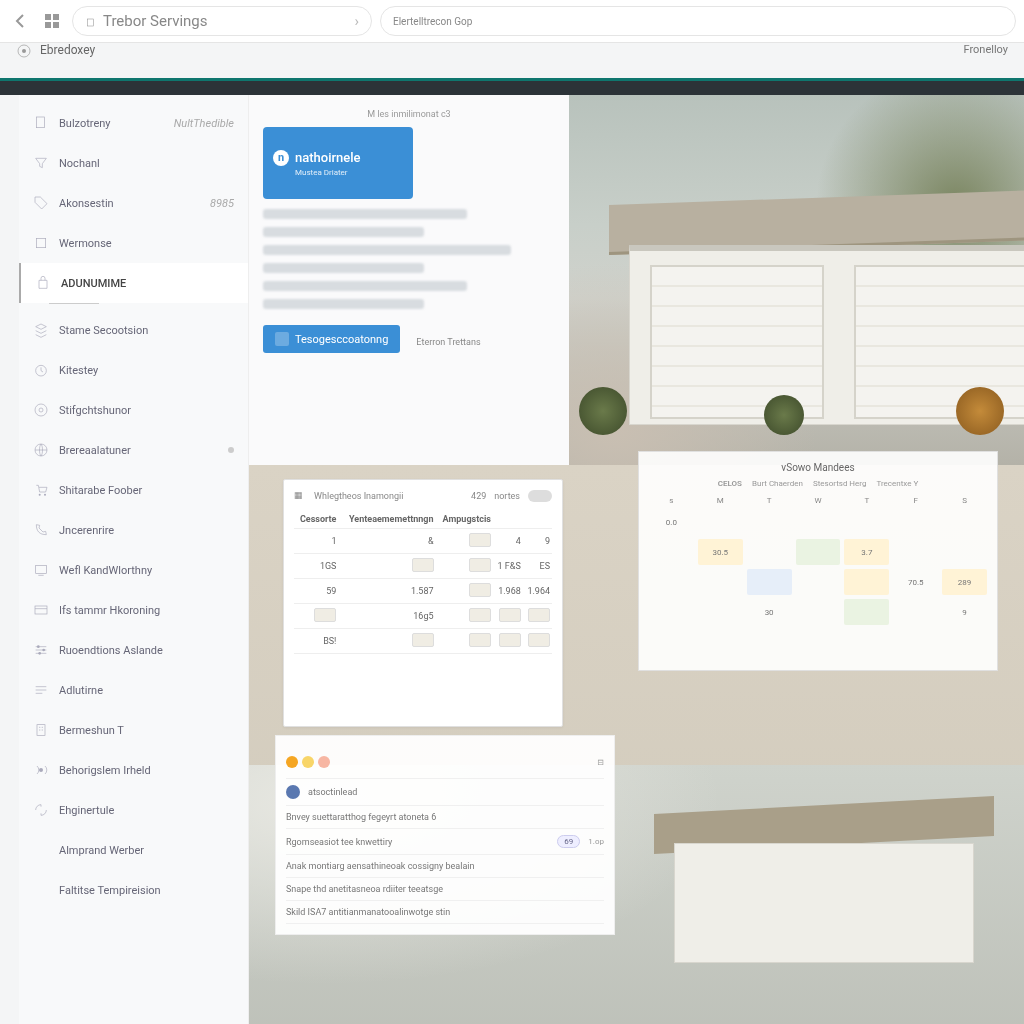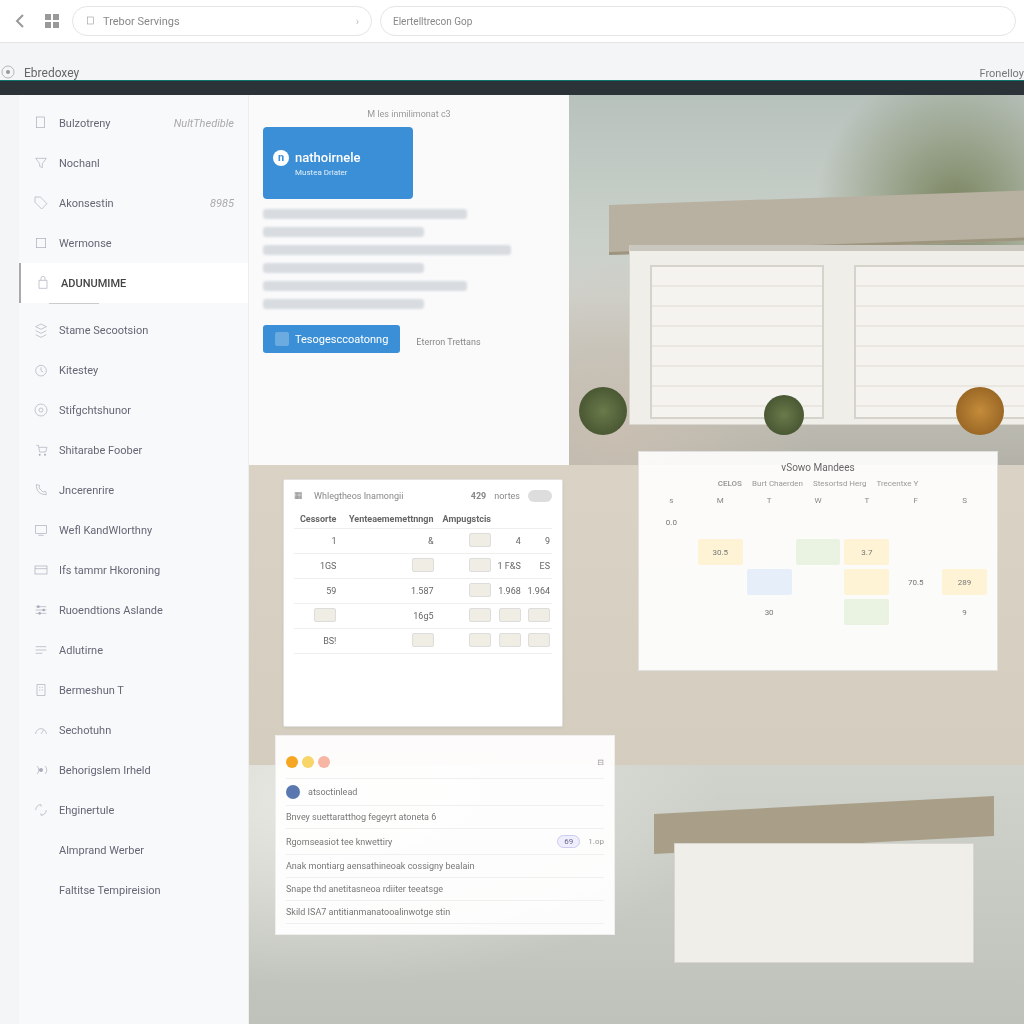--- a/index.html
+++ b/index.html
@@ -1,23 +1,23 @@
 <!DOCTYPE html>
 <html><head>
 <meta charset="utf-8">
 <style>
 *{margin:0;padding:0;box-sizing:border-box;font-family:-apple-system,BlinkMacSystemFont,"Segoe UI",Roboto,sans-serif;}
 body{width:1024px;height:1024px;overflow:hidden;background:#f4f5f6;color:#555;}
 .topbar{height:43px;display:flex;align-items:center;padding:0 8px;gap:8px;background:#fff;border-bottom:1px solid #e5e5e5;}
 .back{width:24px;height:24px;display:flex;align-items:center;justify-content:center;color:#999;}
 .menu-dot{width:24px;height:24px;display:flex;align-items:center;justify-content:center;color:#999;}
-.searchbox{flex:1;height:30px;background:#fff;border:1px solid #e5e5e5;border-radius:16px;display:flex;align-items:center;padding:0 12px;gap:6px;color:#888;font-size:11px;max-width:300px;}
+.searchbox{flex:1;height:30px;background:#fff;border:1px solid #e5e5e5;border-radius:16px;display:flex;align-items:center;padding:0 12px;gap:6px;color:#888;font-size:15px;max-width:300px;}
 .searchbox .caret{margin-left:auto;color:#bbb;}
 .secondbox{flex:2;height:30px;background:#fff;border:1px solid #e5e5e5;border-radius:16px;display:flex;align-items:center;padding:0 12px;gap:6px;color:#888;font-size:10px;}
-.titlebar{height:38px;display:flex;align-items:flex-end;padding:0 0;gap:8px;background:#f4f5f6;border-bottom:1px solid #0f766e;}
+.titlebar{height:38px;display:flex;align-items:flex-start;padding:0 16px;gap:8px;background:#f4f5f6;border-bottom:3px solid #0f766e;}
 .titlebar .brand{font-size:12px;color:#666;}
 .titlebar .spacer{flex:1;}
 .titlebar .right{font-size:11px;color:#777;}
 .darkstrip{height:14px;background:#2c3338;}
 .layout{display:flex;height:calc(1024px - 43px - 38px - 14px);padding-left:19px;}
 .sidebar{width:230px;background:#f8f9fa;border-right:1px solid #eee;padding:8px 0;font-size:11px;overflow:hidden;}
 .sb-item{display:flex;align-items:center;height:40px;padding:0 14px;gap:10px;color:#667;cursor:pointer;}
 .sb-item.sel{background:#fff;border-left:2px solid #aaa;font-weight:500;color:#444;}
 .sb-item .ico{width:16px;height:16px;flex-shrink:0;color:#aab;display:flex;align-items:center;justify-content:center;}
 .sb-item .lbl{flex:1;white-space:nowrap;overflow:hidden;text-overflow:ellipsis;}
@@ -190,20 +190,30 @@
           <svg viewBox="0 0 24 24">
             <circle cx="12" cy="12" r="9" stroke="currentColor" fill="none"></circle>
             <circle cx="12" cy="12" r="3" stroke="currentColor" fill="none"></circle>
           </svg>
         </span>
         <span class="lbl">Stifgchtshunor</span>
       </div>
       <div class="sb-item">
         <span class="ico">
           <svg viewBox="0 0 24 24">
+            <circle cx="12" cy="12" r="9" stroke="currentColor" fill="none"></circle>
+            <path d="M3 12h18M12 3c3 3 3 15 0 18M12 3c-3 3-3 15 0 18" stroke="currentColor" fill="none"></path>
+          </svg>
+        </span>
+        <span class="lbl">Brereaalatuner</span>
+        <span style="width:6px;height:6px;border-radius:50%;background:#ccc;"></span>
+      </div>
+      <div class="sb-item">
+        <span class="ico">
+          <svg viewBox="0 0 24 24">
             <path d="M5 5h3l2 10h9l2-7H9" stroke="currentColor" fill="none"></path>
             <circle cx="10" cy="19" r="1.5" fill="currentColor"></circle>
             <circle cx="18" cy="19" r="1.5" fill="currentColor"></circle>
           </svg>
         </span>
         <span class="lbl">Shitarabe Foober</span>
       </div>
       <div class="sb-item">
         <span class="ico">
           <svg viewBox="0 0 24 24">
@@ -250,29 +260,20 @@
         <span class="lbl">Adlutirne</span>
       </div>
       <div class="sb-item">
         <span class="ico">
           <svg viewBox="0 0 24 24">
             <rect x="6" y="4" width="12" height="16" stroke="currentColor" fill="none"></rect>
             <path d="M9 8h2M13 8h2M9 12h2M13 12h2" stroke="currentColor"></path>
           </svg>
         </span>
         <span class="lbl">Bermeshun T</span>
-      </div>
-      <div class="sb-item">
-        <span class="ico">
-          <svg viewBox="0 0 24 24">
-            <path d="M4 18a8 8 0 0116 0" stroke="currentColor" fill="none"></path>
-            <path d="M12 18l4-6" stroke="currentColor"></path>
-          </svg>
-        </span>
-        <span class="lbl">Sechotuhn</span>
       </div>
       <div class="sb-item">
         <span class="ico">
           <svg viewBox="0 0 24 24">
             <circle cx="12" cy="12" r="3" fill="currentColor"></circle>
             <path d="M6 6a8 8 0 010 12M18 6a8 8 0 010 12" stroke="currentColor" fill="none"></path>
           </svg>
         </span>
         <span class="lbl">Behorigslem Irheld</span>
       </div>
@@ -331,21 +332,21 @@
         <span class="btn-aside">Eterron Trettans</span>
       </div>
     </div>
 
     <div class="lower">
 
       <div class="sched">
         <div class="shdr">
           <span style="width:12px;height:12px;">▦</span>
           <span>Whlegtheos Inamongii</span>
-          <span style="margin-left:auto;font-weight:bold;">429</span>
+          <span style="margin-left:auto;">429</span>
           <span>nortes</span>
           <span class="tog"></span>
         </div>
         <table>
           <thead>
               <tr id="schead">
                 <th>Cessorte</th>
                 <th>Yenteaememettnngn</th>
                 <th>Ampugstcis</th>
                 <th></th>

